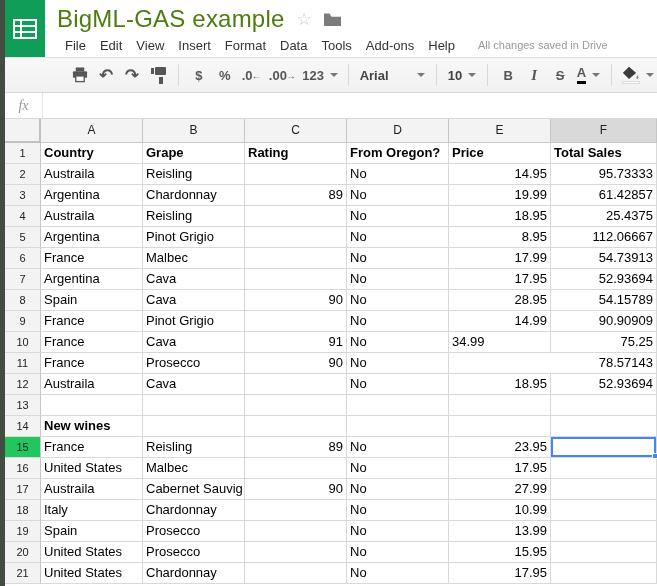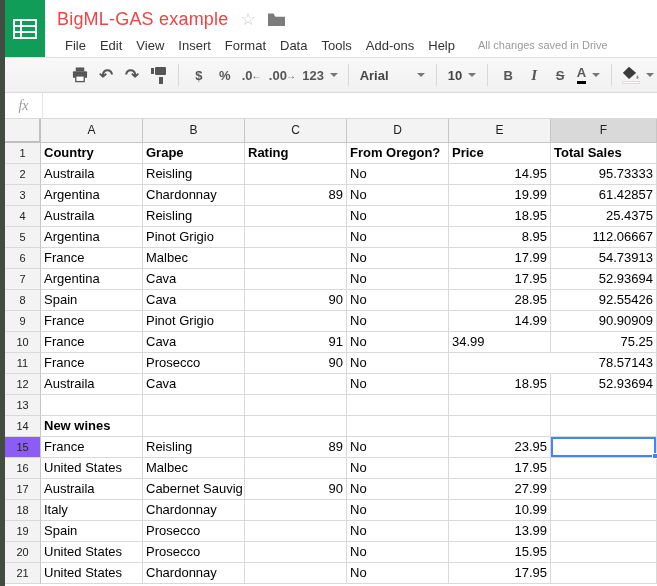--- a/index.html
+++ b/index.html
@@ -6,21 +6,21 @@
   body { font-family:"Liberation Sans", sans-serif; background:#fff; }
   .screen { position:relative; width:657px; height:586px; overflow:hidden; background:#fff; display:flex; }
   .left-strip { width:5px; background:#424c40; flex:0 0 5px; }
   .main { flex:1; display:flex; flex-direction:column; width:652px; }
 
   
   .header { position:relative; height:57px; background:#fff; flex:0 0 57px; }
   .logo { position:absolute; left:0; top:0; width:40px; height:57px; background:#0f9d58; display:flex; align-items:center; justify-content:center; }
   .header-content { margin-left:52px; padding-top:5px; }
   .title-row { display:flex; align-items:center; height:28px; }
-  .doc-title { font-size:18px; color:#ef4444; letter-spacing:0.2px; }
+  .doc-title { font-size:24px; color:#4d7c0f; letter-spacing:0.2px; }
   .star { font-size:17px; color:#c9c9c9; margin-left:12px; line-height:1; cursor:pointer; }
   .folder { margin-left:12px; display:inline-flex; cursor:pointer; }
   .menu-row { display:flex; align-items:center; height:22px; margin-top:1px; }
   .menu-item { font-size:13px; color:#333; padding:2px 7px; cursor:pointer; }
   .menu-item:first-child { padding-left:8px; }
   .save-status { font-size:11px; color:#9a9a9a; margin-left:16px; }
 
   
   .toolbar { height:36px; flex:0 0 36px; background:linear-gradient(#f8f8f8,#f1f1f1); border-top:1px solid #e0e0e0; border-bottom:1px solid #d9d9d9; display:flex; align-items:center; padding-left:62px; color:#565656; }
   .tb-btn { display:inline-flex; align-items:center; justify-content:center; height:26px; min-width:24px; padding:0 4px; margin:0 1px; border-radius:2px; cursor:pointer; font-size:13px; font-weight:bold; color:#565656; }
@@ -46,21 +46,21 @@
   
   .grid { flex:1; display:flex; flex-direction:column; overflow:hidden; background:#fff; }
   .col-headers { display:flex; height:24px; flex:0 0 24px; }
   .corner { width:36px; flex:0 0 36px; background:#f3f3f3; border-right:2px solid #c0c0c0; border-bottom:2px solid #c0c0c0; cursor:pointer; }
   .col-header { flex:0 0 102px; width:102px; background:#f3f3f3; border-right:1px solid #c6c6c6; border-bottom:1px solid #c6c6c6; text-align:center; font-size:12px; color:#222; line-height:23px; cursor:pointer; }
   .col-header:last-child { flex:1; }
   .col-header.selected { background:#d9d9d9; }
 
   .grid-row { display:flex; height:21px; flex:0 0 21px; }
   .row-header { width:36px; flex:0 0 36px; background:#f3f3f3; border-right:1px solid #c6c6c6; border-bottom:1px solid #d9d9d9; text-align:center; font-size:11px; color:#222; line-height:20px; cursor:pointer; }
-  .row-header.selected { background:#8b5cf6; }
+  .row-header.selected { background:#22c55e; }
   .cell { flex:0 0 102px; width:102px; border-right:1px solid #d9d9d9; border-bottom:1px solid #d9d9d9; font-size:13px; color:#000; line-height:20px; padding:0 3px; white-space:nowrap; overflow:hidden; background:#fff; cursor:cell; }
   .cell:last-child { flex:1; }
   .cell.bold { font-weight:bold; }
   .cell.selected-cell { position:relative; box-shadow:inset 0 0 0 2px #4285f4; overflow:visible; }
   .fill-handle { position:absolute; right:-2px; bottom:-2px; width:6px; height:6px; background:#4285f4; border:1px solid #fff; z-index:3; }
 
   svg { display:block; }
 </style>
 </head>
 <body>
@@ -251,21 +251,21 @@
             <div class="cell" style="text-align: right;"><span>17.95</span></div>
             <div class="cell" style="text-align: right;"><span>52.93694</span></div>
           </div>
           <div class="grid-row">
             <div class="row-header">8</div>
             <div class="cell" style="text-align: left;"><span>Spain</span></div>
             <div class="cell" style="text-align: left;"><span>Cava</span></div>
             <div class="cell" style="text-align: right;"><span>90</span></div>
             <div class="cell" style="text-align: left;"><span>No</span></div>
             <div class="cell" style="text-align: right;"><span>28.95</span></div>
-            <div class="cell" style="text-align: right;"><span>92.55426</span></div>
+            <div class="cell" style="text-align: right;"><span>54.15789</span></div>
           </div>
           <div class="grid-row">
             <div class="row-header">9</div>
             <div class="cell" style="text-align: left;"><span>France</span></div>
             <div class="cell" style="text-align: left;"><span>Pinot Grigio</span></div>
             <div class="cell" style="text-align: right;"><span></span></div>
             <div class="cell" style="text-align: left;"><span>No</span></div>
             <div class="cell" style="text-align: right;"><span>14.99</span></div>
             <div class="cell" style="text-align: right;"><span>90.90909</span></div>
           </div>

